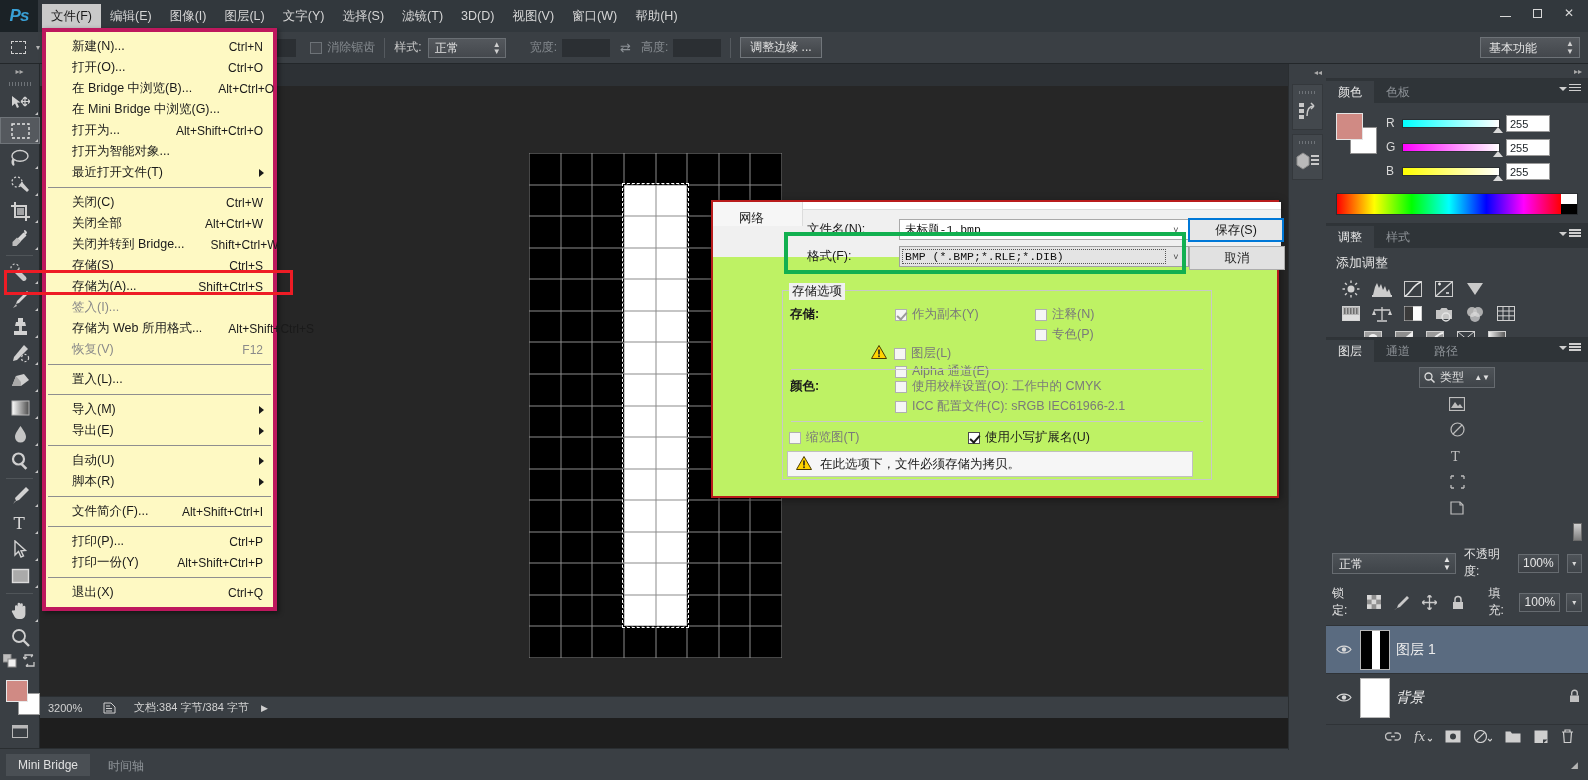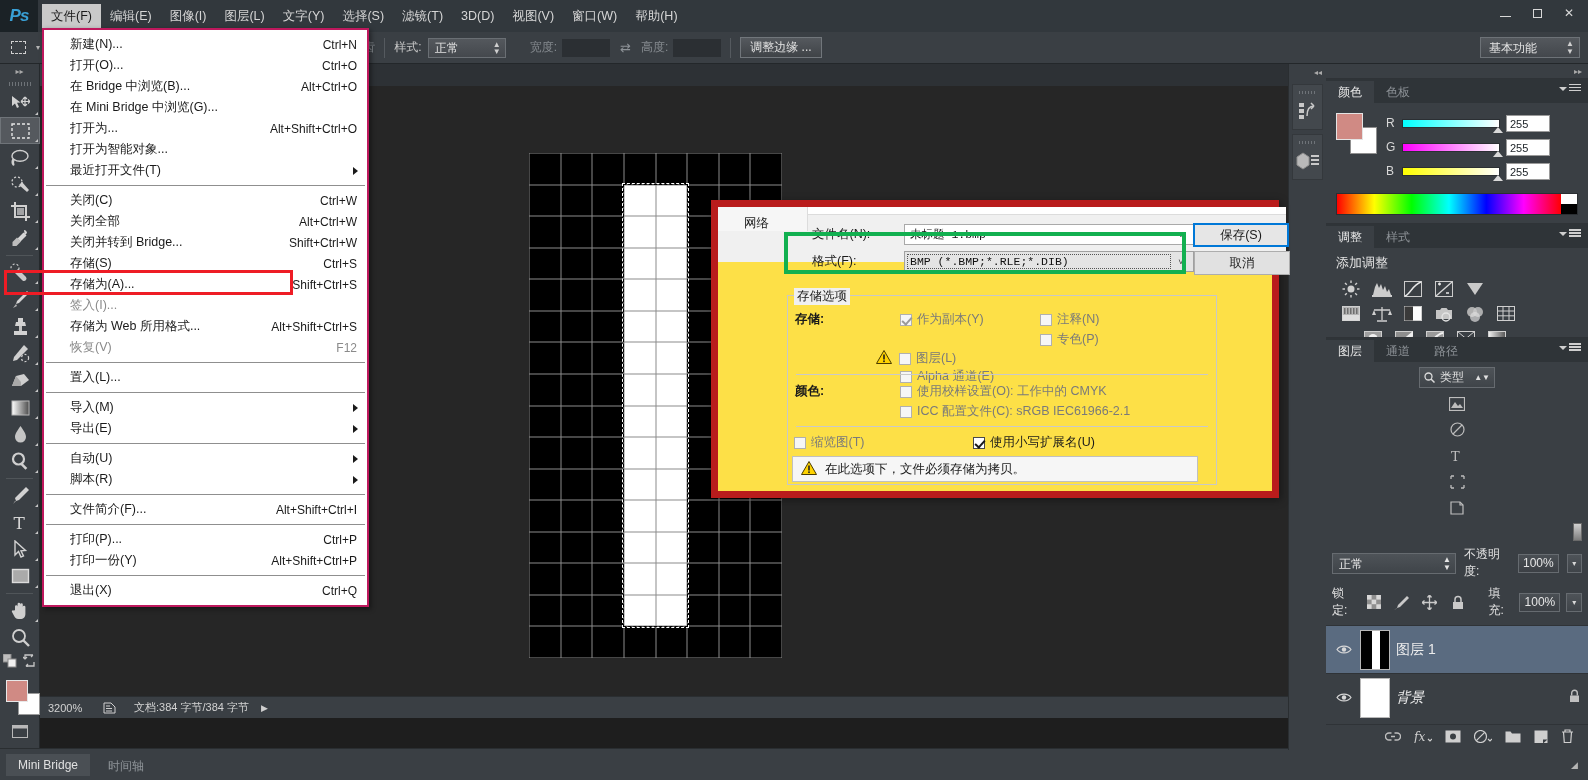--- a/index.html
+++ b/index.html
@@ -159,34 +159,34 @@
   .thumb{width:30px;height:40px;border:1px solid #b8b8b8;background:#fff;position:relative;overflow:hidden;}
   .thumb .bar{position:absolute;left:0;top:0;width:30px;height:40px;background:#000;}
   .thumb .bar i{position:absolute;left:11px;top:0;width:8px;height:40px;background:#fff;}
   .layer-name{font-size:14px;color:#ececec;}
   .layer-name.italic{font-style:italic;}
   .lock-ico{margin-left:auto;}
   .lp-footer{position:absolute;left:0;bottom:0;width:262px;height:26px;background:#3a3f44;
     border-top:1px solid #2f3337;display:flex;align-items:center;justify-content:flex-end;gap:13px;padding-right:14px;}
 
   
-  .dropdown{position:absolute;left:42px;top:28px;width:327px;background:#ffffff;
-    border:2px solid #be185d;box-shadow:2px 2px 5px rgba(0,0,0,.45);padding:4px 0;z-index:40;}
+  .dropdown{position:absolute;left:42px;top:28px;width:235px;background:#fef9c3;
+    border:4px solid #be185d;box-shadow:2px 2px 5px rgba(0,0,0,.45);padding:4px 0;z-index:40;}
   .dd-item{display:flex;align-items:center;height:21px;padding:0 10px 0 26px;
     color:#1a1a1a;font-size:12.5px;position:relative;white-space:nowrap;}
   .dd-item.disabled{color:#8a8a8a;}
   .dd-key{margin-left:auto;padding-left:26px;font-size:12px;}
   .dd-sub{position:absolute;right:9px;width:0;height:0;border-top:4px solid transparent;
     border-bottom:4px solid transparent;border-left:5px solid #1a1a1a;}
   .dd-sep{height:1px;background:#8f8f8f;margin:4px 2px;}
   .dd-hl{position:absolute;left:4px;width:289px;height:25px;border:3px solid #ee1c25;z-index:41;pointer-events:none;}
 
   
-  .savedlg{position:absolute;left:711px;top:200px;width:568px;height:298px;background:#fde047;
-    border:7px solid #b91c1c;box-shadow:2px 2px 8px rgba(0,0,0,.4);z-index:30;font-size:12px;color:#1b1b1b;}
+  .savedlg{position:absolute;left:711px;top:200px;width:568px;height:298px;background:#bef264;
+    border:2px solid #b91c1c;box-shadow:2px 2px 8px rgba(0,0,0,.4);z-index:30;font-size:12px;color:#1b1b1b;}
   .sd-top{position:absolute;left:0;top:0;width:568px;height:55px;background:#f0f0f0;}
   .sd-nav{position:absolute;left:26px;top:8px;font-size:12.5px;color:#1b1b1b;}
   .sd-navbox{position:absolute;left:0;top:0;width:90px;height:24px;background:#f6f6f6;border-right:1px solid #dcdcdc;}
   .sd-toppane{position:absolute;left:90px;top:0;width:478px;height:8px;background:#fff;border-bottom:1px solid #dcdcdc;}
   .sd-row{position:absolute;display:flex;align-items:center;}
   .sd-lab{width:92px;text-align:left;font-size:12.5px;}
   .combo{position:relative;height:21px;background:#fff;border:1px solid #a9a9a9;
     display:flex;align-items:center;padding:0 24px 0 5px;font-size:12px;color:#101010;}
   .combo.gray{background:#e4e4e4;border:1px solid #a0a0a0;}
   .combo .cv{font-family:"Liberation Mono","DejaVu Sans Mono",monospace;font-size:11.5px;}

